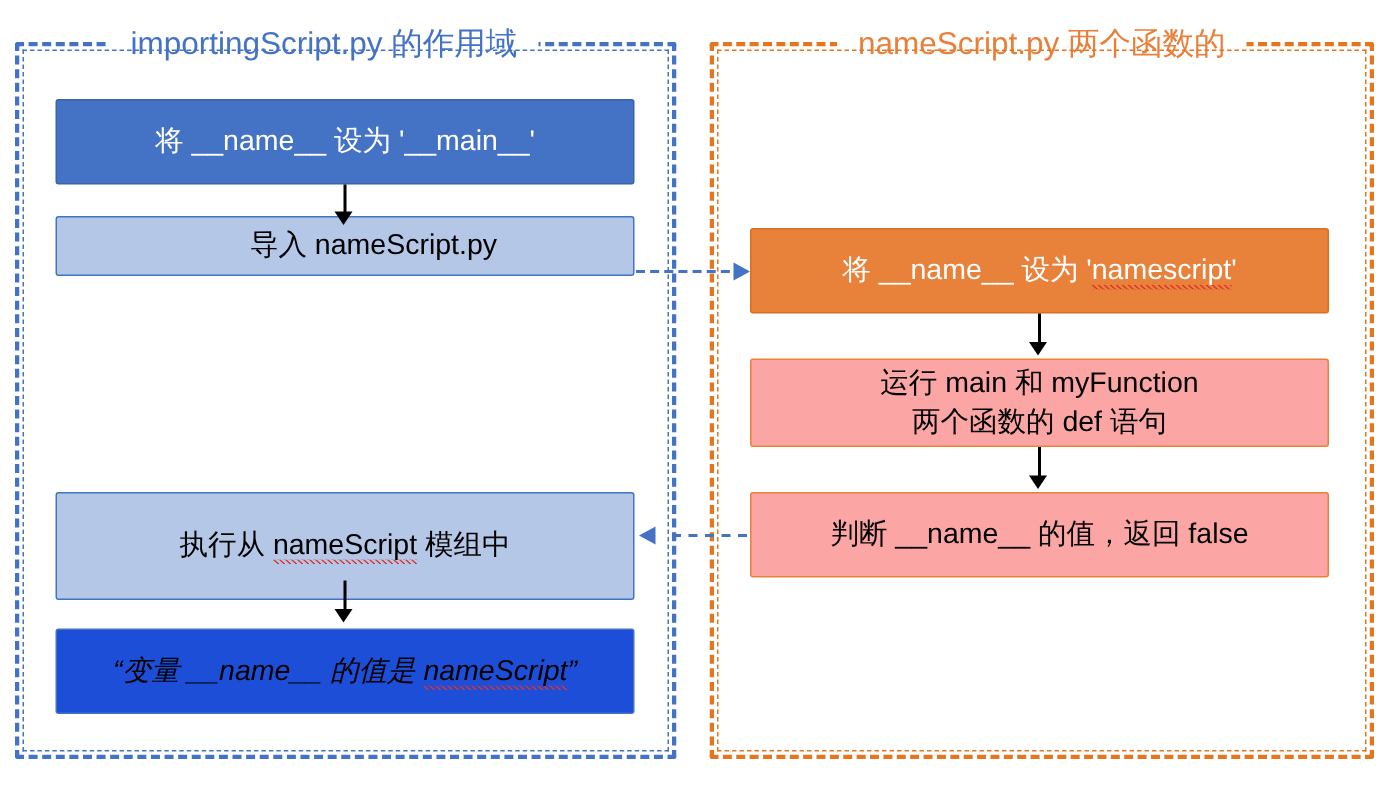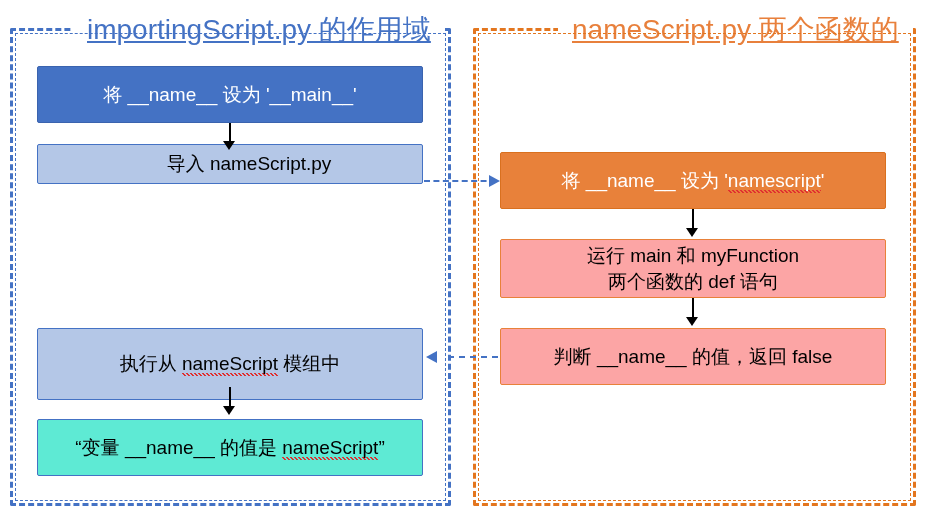--- a/index.html
+++ b/index.html
@@ -59,24 +59,23 @@
     border-color: inherit;
     pointer-events: none;
   }
 
   
   .scope-title {
     position: absolute;
     top: -16px;
     background: #ffffff;
     padding: 0 14px;
-    font-size: 28px;
+    font-size: 21px;
     line-height: 30px;
     white-space: nowrap;
-    text-decoration: underline;
   }
   .scope-left .scope-title {
     left: 60px;
     color: #4472C4;
   }
   .scope-right .scope-title {
     left: 82px;
     color: #E8803C;
   }
 
@@ -97,23 +96,24 @@
     background: #4472C4;
     border: 1px solid #3A63AE;
     color: #ffffff;
   }
   .box-blue-light {
     background: #B4C7E7;
     border: 1.5px solid #4472C4;
     color: #000000;
   }
   .box-white {
-    background: #5eead4;
+    background: #1d4ed8;
     border: 1.5px solid #4472C4;
     color: #000000;
+    font-style: italic;
   }
   .box-orange {
     background: #E8813A;
     border: 1px solid #D9701F;
     color: #ffffff;
   }
   .box-yellow {
     background: #fca5a5;
     border: 1.5px solid #E8813A;
     color: #000000;

